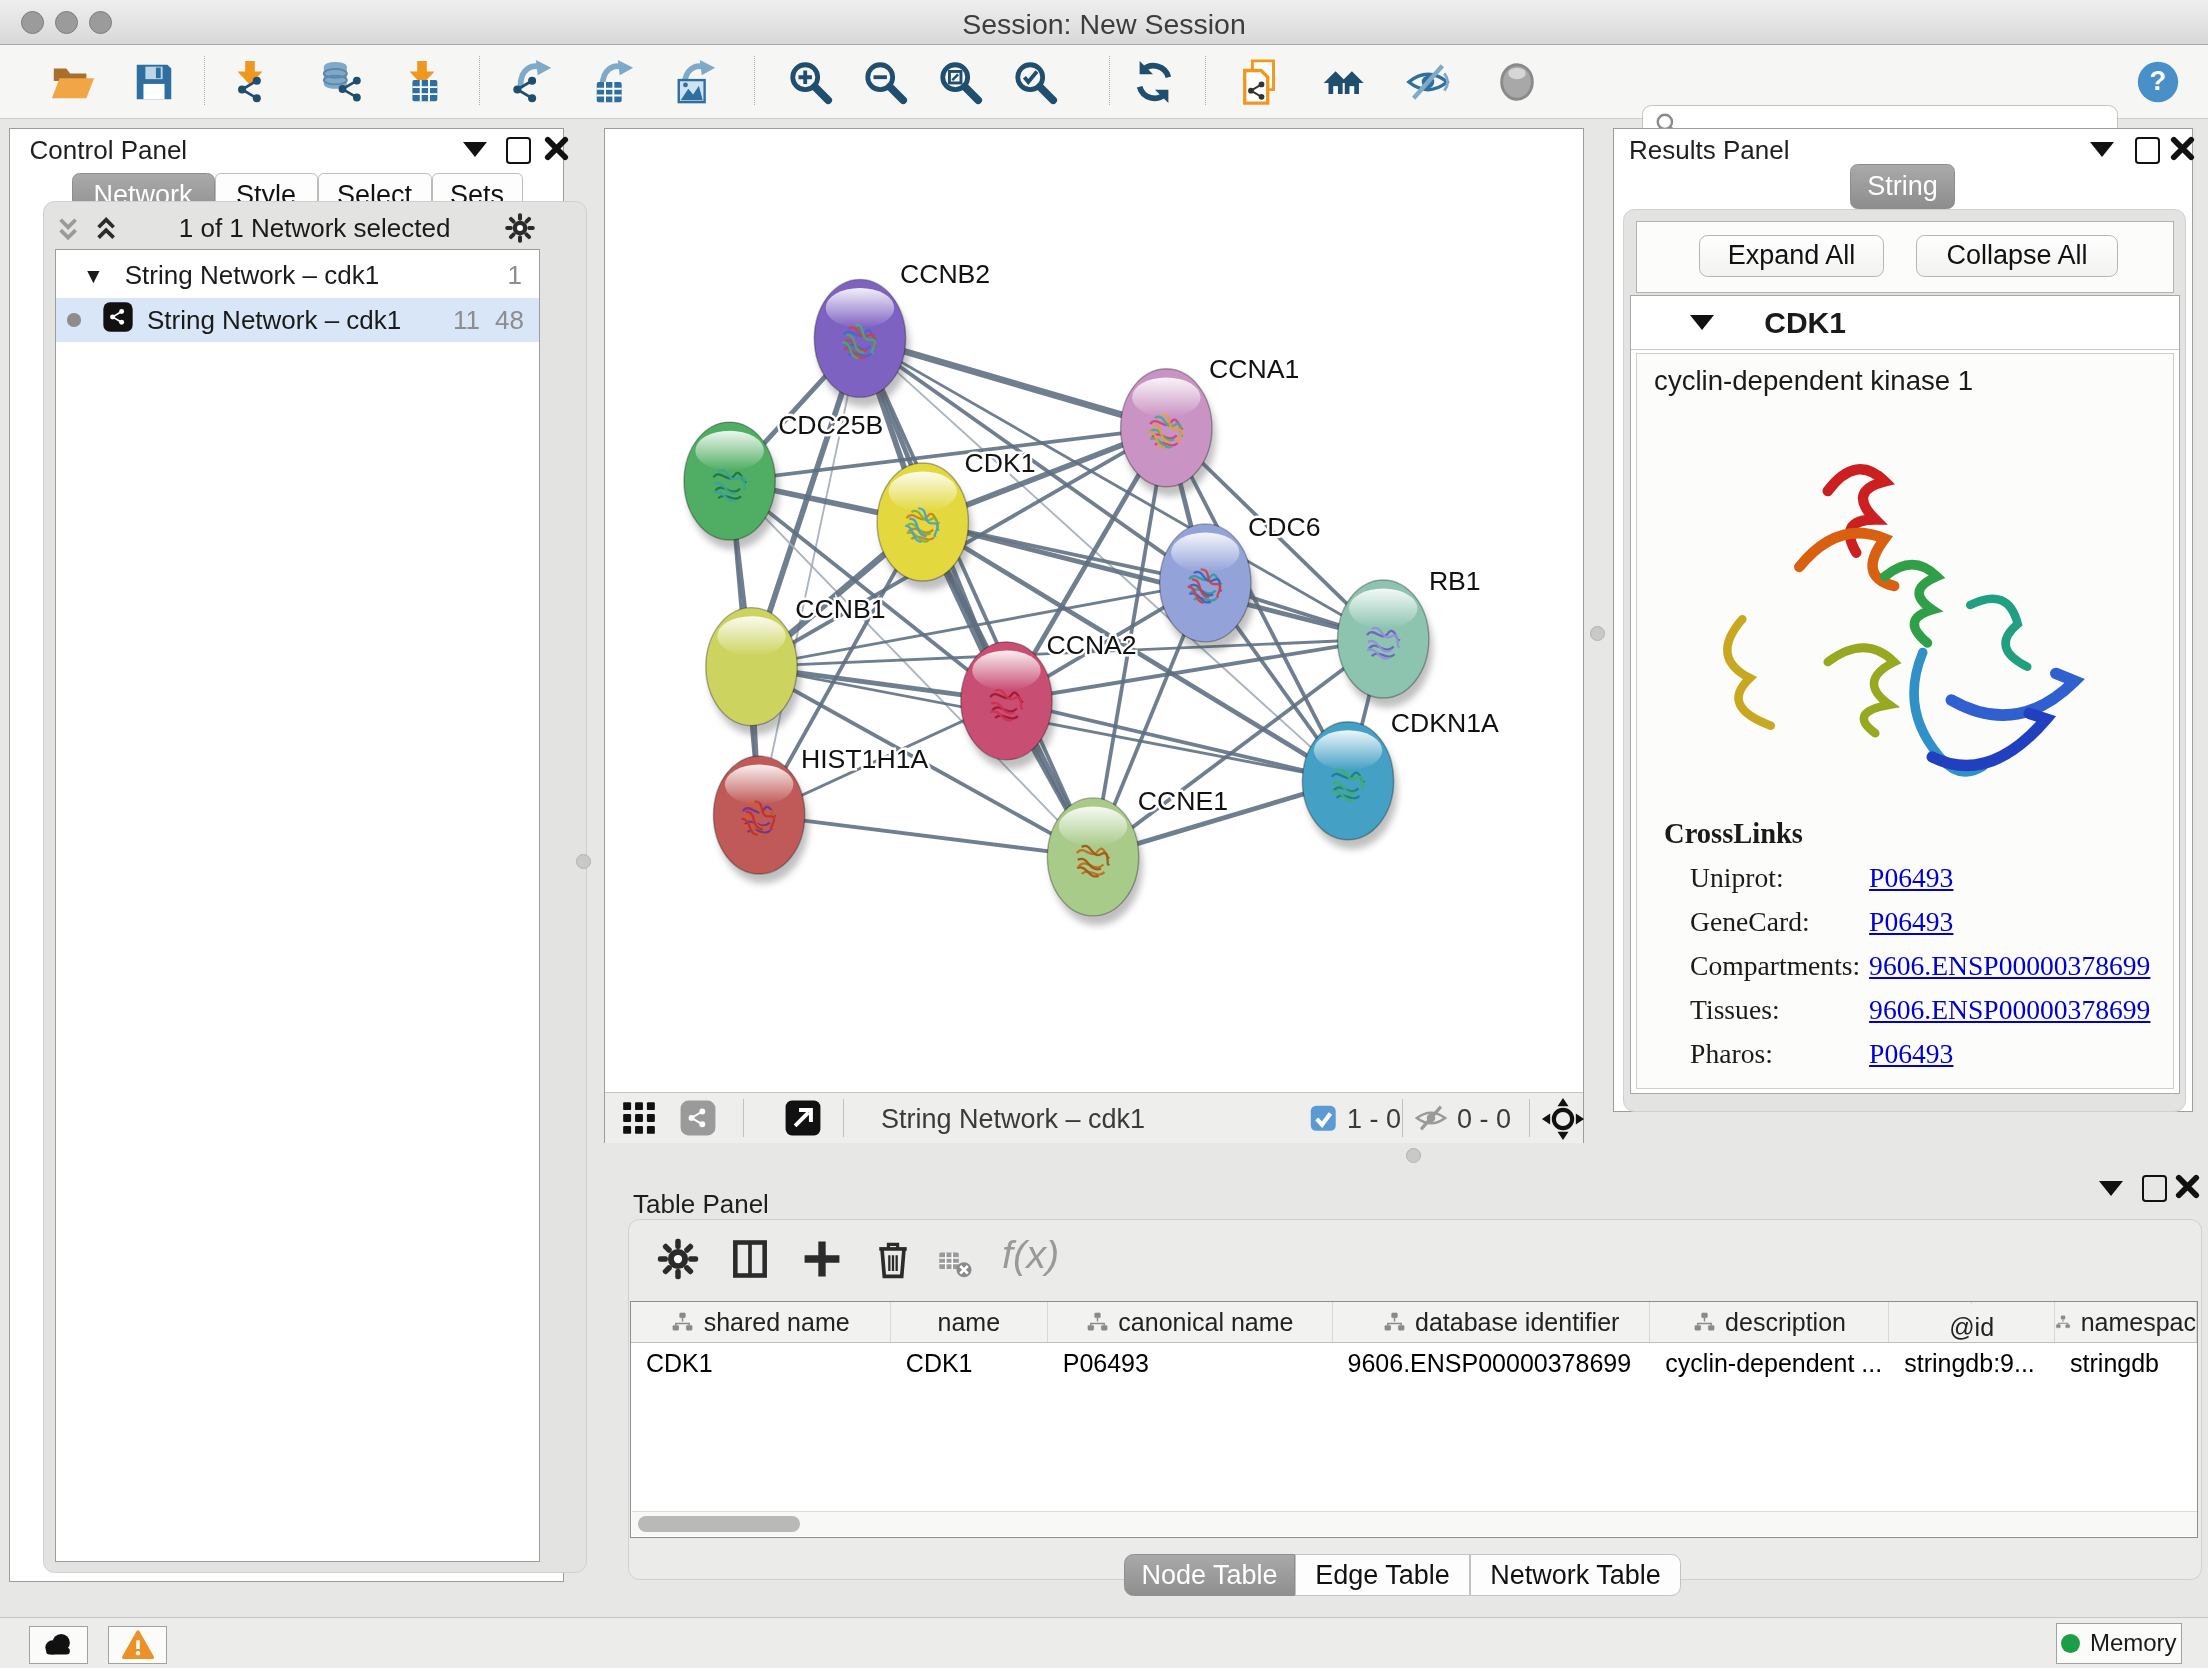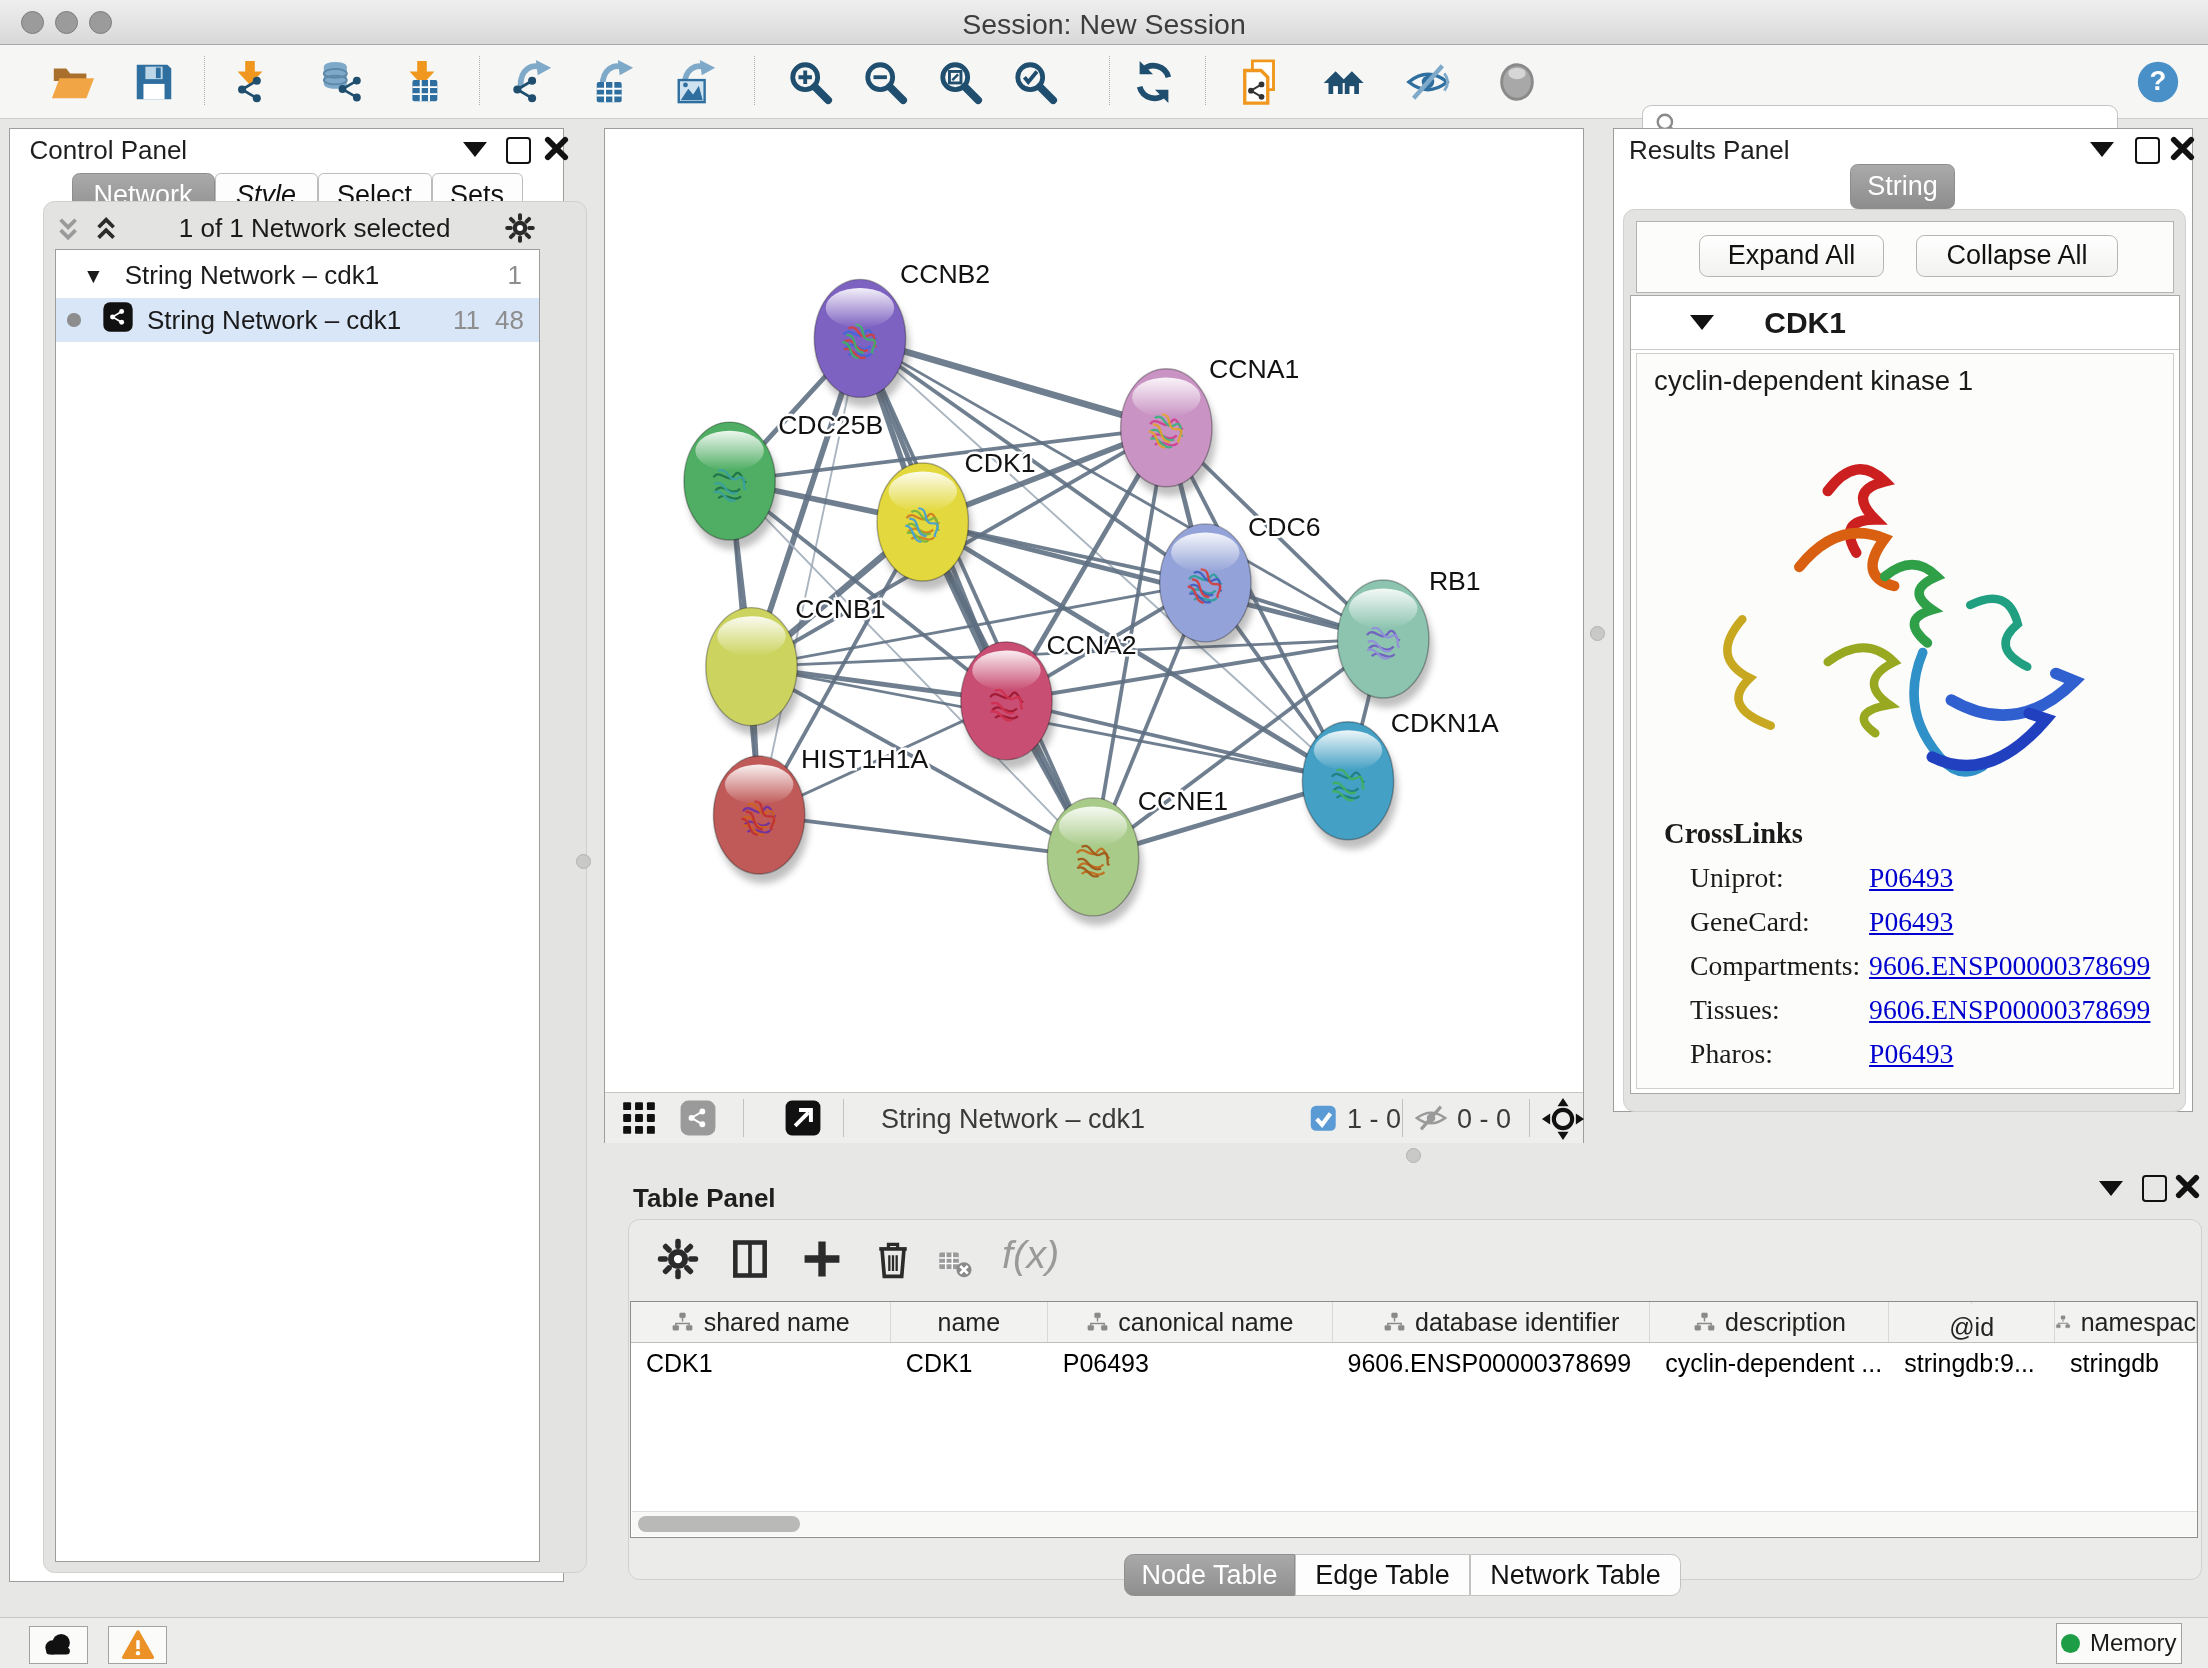--- a/index.html
+++ b/index.html
@@ -254,21 +254,21 @@
 
   <div class="abs panelbox" style="left:8.6px;top:128px;width:555px;height:1454px;">
     <div class="abs panel-title" style="left:20px;top:-1px;height:44px;display:flex;align-items:center;">Control Panel</div>
     <div class="abs pc-caret" style="left:453px;top:13.3px;"></div>
     <div class="abs pc-square" style="left:496px;top:7.6px;"></div>
     <div class="abs" style="left:533px;top:5.7px;"><svg width="27" height="27" viewBox="0 0 28 28">
           <path d="M5 5 L23 23 M23 5 L5 23" stroke="#111" stroke-width="6" stroke-linecap="round"></path>
         </svg></div>
     <div class="abs" id="cp-tabs" style="left:62px;top:44px;height:45px;display:flex;">
         <div class="tabbtn tabsel" style="width: 143px; border-radius: 7.6px;">Network</div>
-        <div class="tabbtn" style="width: 103px; border-radius: 5.7px 5.7px 0px 0px; font-style: italic;">Style</div>
+        <div class="tabbtn" style="width: 103px; border-radius: 5.7px 5.7px 0px 0px;">Style</div>
         <div class="tabbtn" style="width: 114px; border-radius: 5.7px 5.7px 0px 0px;">Select</div>
         <div class="tabbtn" style="width: 91px; border-radius: 5.7px 5.7px 0px 0px;">Sets</div>
       </div>
     <div class="abs graybox" style="left:33px;top:72px;width:544px;height:1372px;">
       <div class="abs" style="left:11.4px;top:14.3px;"><svg width="30" height="30" viewBox="0 0 32 32">
             <path d="M6 4 l8 8 8-8 M6 15 l8 8 8-8" stroke="#9a9a9a" stroke-width="4" fill="none"></path>
           </svg></div>
       <div class="abs" style="left:49px;top:14.3px;"><svg width="30" height="30" viewBox="0 0 32 32">
             <path d="M6 12 l8-8 8 8 M6 23 l8-8 8 8" stroke="#2b2b2b" stroke-width="4" fill="none"></path>
           </svg></div>
@@ -621,21 +621,21 @@
                 <span style="width: 179px;">Pharos:</span>
                 <a class="xlink serif" href="#">P06493</a>
               </div>
             </div>
         </div>
       </div>
     </div>
   </div>
 
   <div class="abs" style="left:599px;top:1162px;width:1609px;height:455px;">
-    <div class="abs panel-title" style="left:34px;top:21px;font-weight:bold;">Table Panel</div>
+    <div class="abs panel-title" style="left:34px;top:27px;">Table Panel</div>
     <div class="abs pc-caret" style="left:1500px;top:19px;"></div>
     <div class="abs pc-square" style="left:1543px;top:13.3px;"></div>
     <div class="abs" style="left:1575px;top:11.4px;"><svg width="27" height="27" viewBox="0 0 28 28">
           <path d="M5 5 L23 23 M23 5 L5 23" stroke="#111" stroke-width="6" stroke-linecap="round"></path>
         </svg></div>
     <div class="abs graybox" style="left:28.5px;top:57px;width:1574px;height:361px;background:#ebebe9;">
       <span class="abs" style="left:27px;top:17px;" id="tb-gear"><svg width="44" height="44" viewBox="0 0 48 48">
             <rect x="21" y="2" width="6" height="11" rx="2.5" fill="#2b2b2b" transform="rotate(0 24 24)"></rect>
             <rect x="21" y="2" width="6" height="11" rx="2.5" fill="#2b2b2b" transform="rotate(45 24 24)"></rect>
             <rect x="21" y="2" width="6" height="11" rx="2.5" fill="#2b2b2b" transform="rotate(90 24 24)"></rect>

